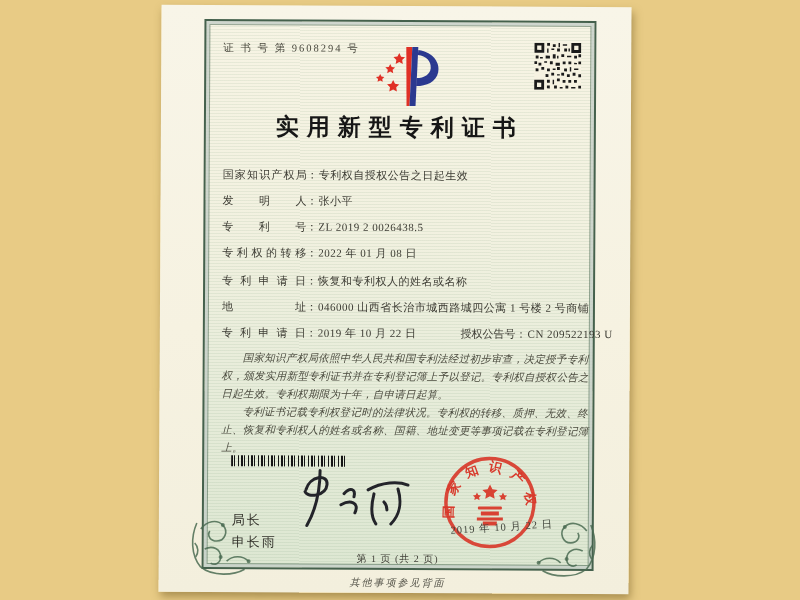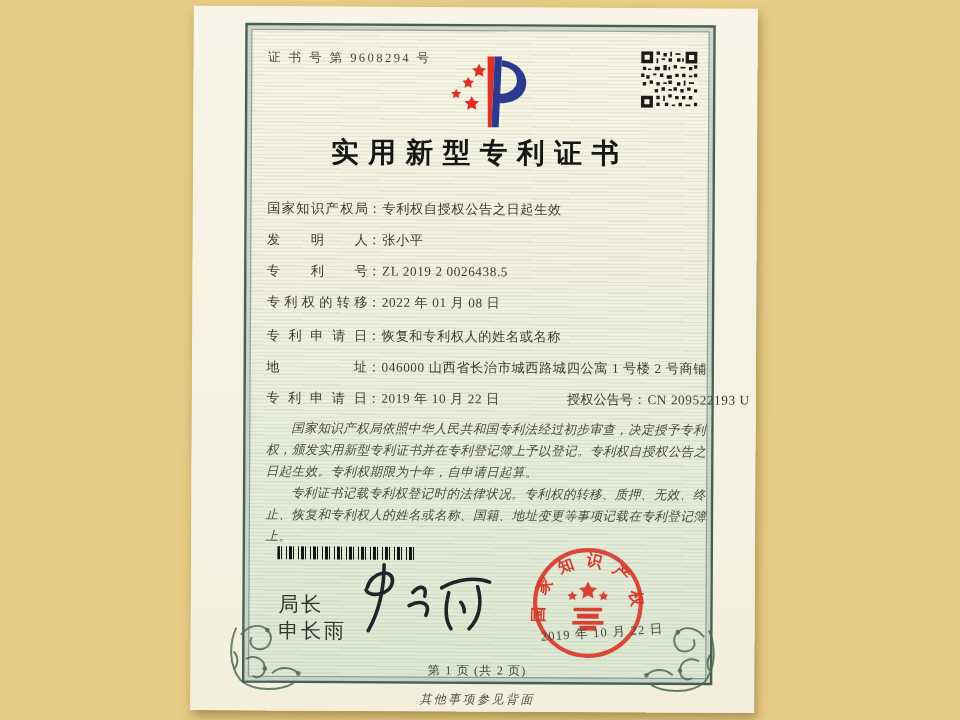--- a/index.html
+++ b/index.html
@@ -32,30 +32,30 @@
     position:absolute; left:0; top:106px; width:100%; text-align:center;
     font-size:23px; font-weight:bold; color:#161616; letter-spacing:8px; padding-left:8px;
   }
 
   .fields { position:absolute; left:62px; top:156px; width:372px; font-size:11px; color:#3c3b33; }
   .frow { height:26px; line-height:26px; white-space:nowrap; }
   .frow.gap { margin-top:2px; }
   .flabel { display:inline-block; width:84px; text-align:justify; text-align-last:justify; vertical-align:top; }
   .fcolon { display:inline-block; width:12px; }
   .fvalue { letter-spacing:.5px; }
-  .frow .pair2 { margin-left:56px; }
+  .frow .pair2 { margin-left:44px; }
 
   .paras { position:absolute; left:62px; top:344px; width:372px; font-size:10.5px; font-style:italic;
            color:#4b4b3f; line-height:1.72; }
   .paras p { text-indent:2em; letter-spacing:.3px; }
 
   .barcode { position:absolute; left:72px; top:450px; width:114px; height:11px;
     background:repeating-linear-gradient(90deg,#151515 0 2px, rgba(0,0,0,0) 2px 3px, #151515 3px 4px, rgba(0,0,0,0) 4px 7px, #151515 7px 8px, rgba(0,0,0,0) 8px 10px); }
 
-  .director { position:absolute; left:73px; top:488px; font-size:17px; color:#33322b; line-height:22px; letter-spacing:2px; }
+  .director { position:absolute; left:73px; top:504px; font-size:13px; color:#33322b; line-height:22px; letter-spacing:2px; }
 
   .sig { position:absolute; left:133px; top:460px; width:128px; height:66px; }
 
   .seal { position:absolute; left:283px; top:448px; width:96px; height:96px; }
   .seal-date {
     position:absolute; left:288px; top:514px; width:110px; text-align:center;
     font-size:10.5px; color:#41453c; letter-spacing:1px; transform:rotate(-4deg); z-index:3;
   }
 
   .page-footer { position:absolute; left:43px; width:392px; top:546px; text-align:center;

